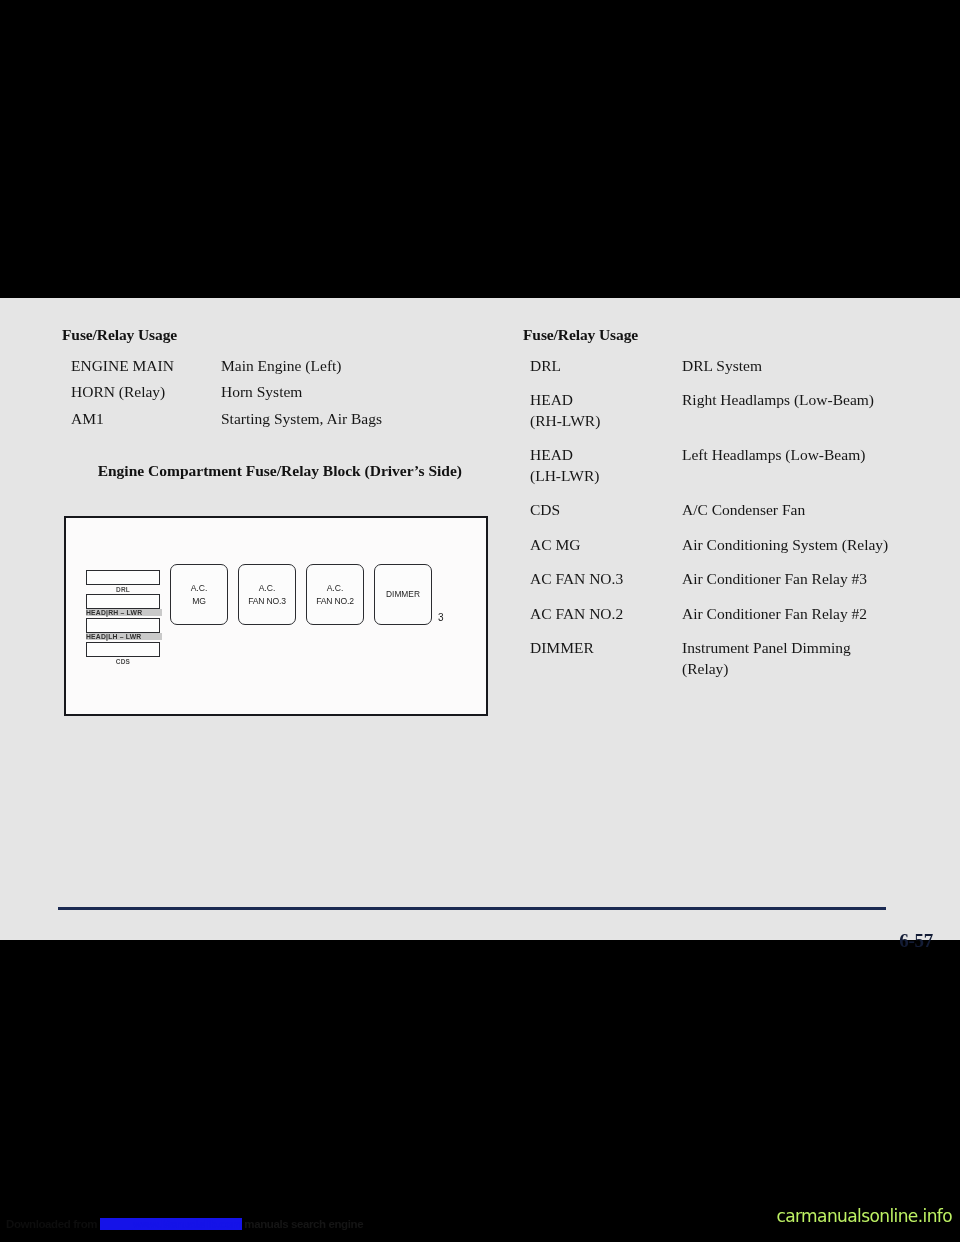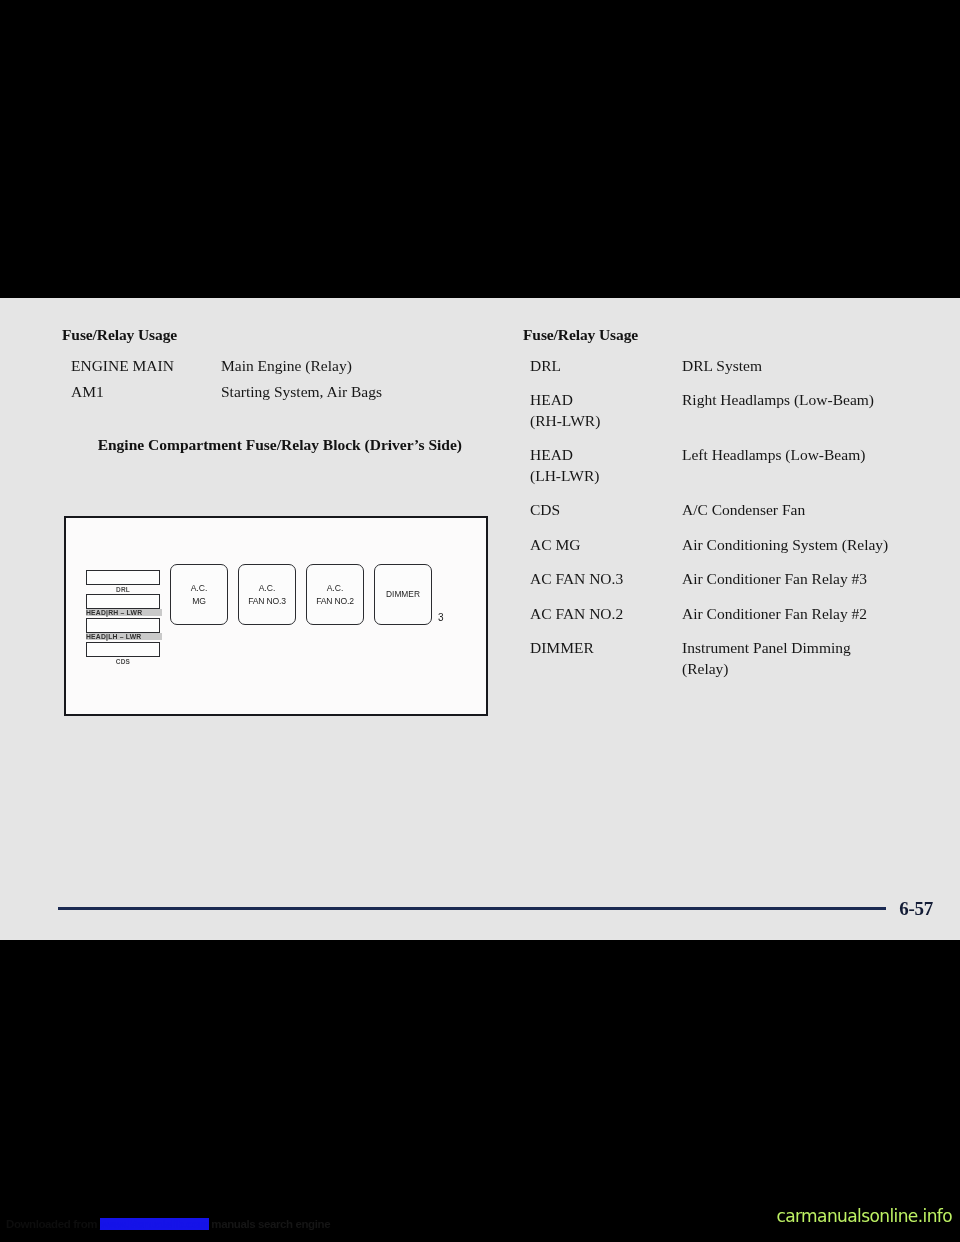--- a/index.html
+++ b/index.html
@@ -196,21 +196,21 @@
     position: absolute;
     left: 58px;
     top: 609px;
     width: 828px;
     height: 3px;
     background: #1b2a52;
   }
   .page-number {
     position: absolute;
     right: 27px;
-    top: 600px;
+    top: 632px;
     font-family: "Liberation Serif", serif;
     font-weight: bold;
     font-size: 19px;
     color: #131c36;
     letter-spacing: -0.3px;
   }
 
   
   .watermark-bottom-left {
     position: absolute;
@@ -220,20 +220,21 @@
     font-size: 11.5px;
     font-weight: bold;
     color: #0d0d0d;
     white-space: nowrap;
     letter-spacing: -0.4px;
   }
   .watermark-bottom-left .wm-link {
     color: #1513e8;
     background: #1513e8;
     text-decoration: underline;
+    padding-left: 33px;
   }
   .watermark-bottom-left .wm-tail { color: #151515; }
 
   .watermark-brand {
     position: absolute;
     right: 8px;
     top: 1206px;
     font-family: "DejaVu Sans", sans-serif;
     font-size: 17px;
     color: #bef264;
@@ -247,21 +248,25 @@
 <div class="page-sheet">
   <div class="page-content">
 
     <div class="col col-left">
       <h2 class="section-title">Fuse/Relay Usage</h2>
 
       <table class="usage-table">
         <tbody>
           <tr>
             <td class="fuse-name">ENGINE MAIN</td>
-            <td class="fuse-desc">Main Engine (Relay)</td>
+            <td class="fuse-desc">Main Engine (Left)</td>
+          </tr>
+          <tr>
+            <td class="fuse-name">HORN (Relay)</td>
+            <td class="fuse-desc">Horn System</td>
           </tr>
           <tr>
             <td class="fuse-name">AM1</td>
             <td class="fuse-desc">Starting System, Air Bags</td>
           </tr>
         </tbody>
       </table>
 
       <h3 class="sub-heading">Engine Compartment Fuse/Relay Block (Driver’s Side)</h3>
     </div>

